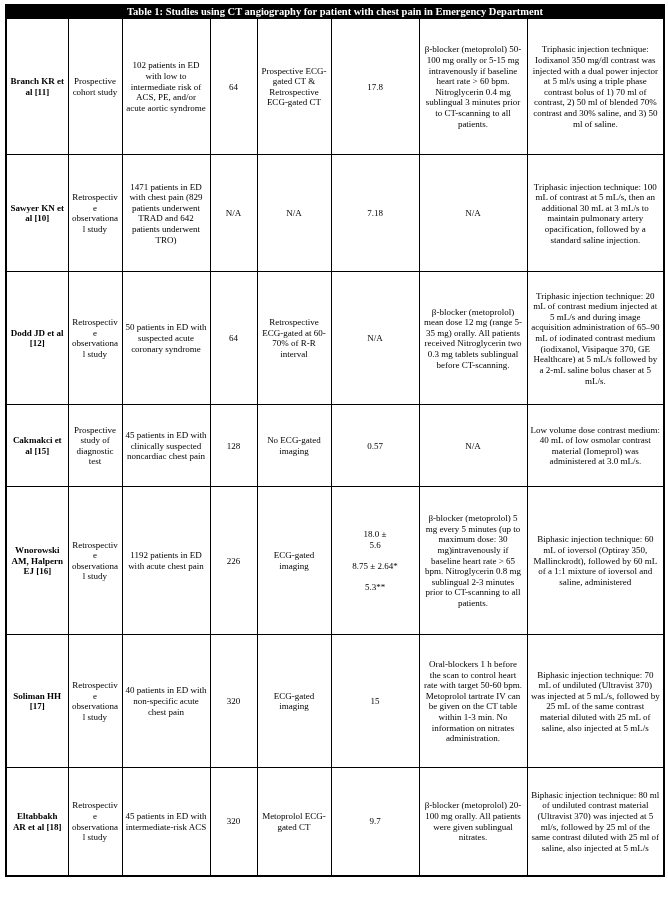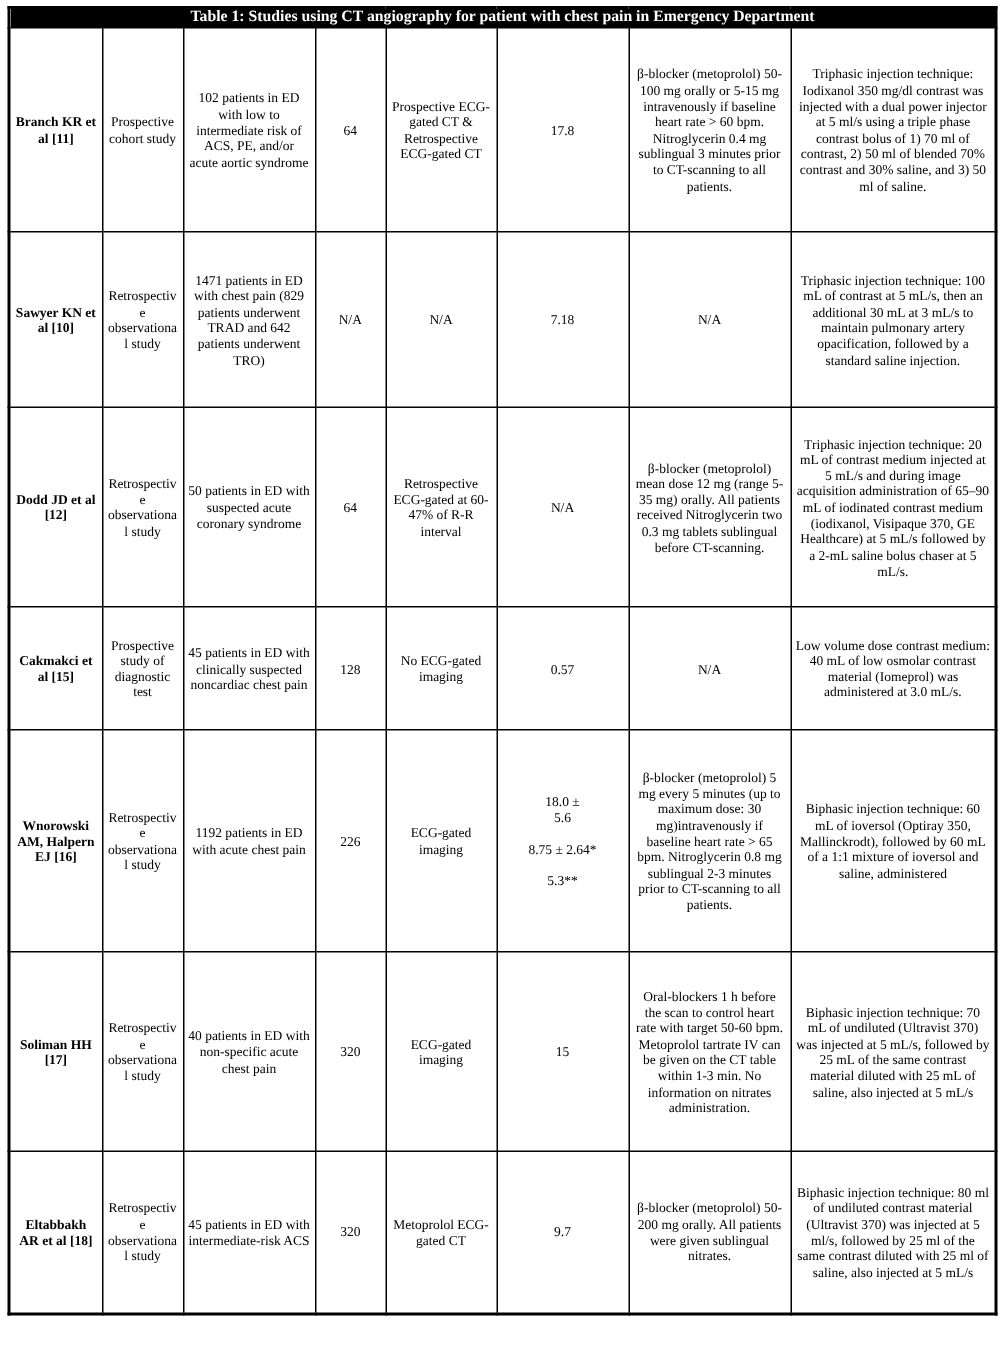--- a/index.html
+++ b/index.html
@@ -87,21 +87,21 @@
         <td>N/A</td>
         <td class="rad-cell">7.18</td>
         <td>N/A</td>
         <td>Triphasic injection technique: 100 mL of contrast at 5 mL/s, then an additional 30 mL at 3 mL/s to maintain pulmonary artery opacification, followed by a standard saline injection.</td>
       </tr>
       <tr class="r2">
         <td class="study-cell">Dodd JD et al [12]</td>
         <td>Retrospective observational study</td>
         <td>50 patients in ED with suspected acute coronary syndrome</td>
         <td>64</td>
-        <td>Retrospective ECG-gated at 60-47% of R-R interval</td>
+        <td>Retrospective ECG-gated at 60-70% of R-R interval</td>
         <td class="rad-cell">N/A</td>
         <td>β-blocker (metoprolol) mean dose 12 mg (range 5-35 mg) orally. All patients received Nitroglycerin two 0.3 mg tablets sublingual before CT-scanning.</td>
         <td>Triphasic injection technique: 20 mL of contrast medium injected at 5 mL/s and during image acquisition administration of 65–90 mL of iodinated contrast medium (iodixanol, Visipaque 370, GE Healthcare) at 5 mL/s followed by a 2-mL saline bolus chaser at 5 mL/s.</td>
       </tr>
       <tr class="r3">
         <td class="study-cell">Cakmakci et al [15]</td>
         <td>Prospective study of diagnostic test</td>
         <td>45 patients in ED with clinically suspected noncardiac chest pain</td>
         <td>128</td>
         <td>No ECG-gated imaging</td>
@@ -134,18 +134,18 @@
         <td>Oral-blockers 1 h before the scan to control heart rate with target 50-60 bpm. Metoprolol tartrate IV can be given on the CT table within 1-3 min. No information on nitrates administration.</td>
         <td>Biphasic injection technique: 70 mL of undiluted (Ultravist 370) was injected at 5 mL/s, followed by 25 mL of the same contrast material diluted with 25 mL of saline, also injected at 5 mL/s</td>
       </tr>
       <tr class="r6">
         <td class="study-cell">Eltabbakh AR et al [18]</td>
         <td>Retrospective observational study</td>
         <td>45 patients in ED with intermediate-risk ACS</td>
         <td>320</td>
         <td>Metoprolol ECG-gated CT</td>
         <td class="rad-cell">9.7</td>
-        <td>β-blocker (metoprolol) 50-200 mg orally. All patients were given sublingual nitrates.</td>
+        <td>β-blocker (metoprolol) 20-100 mg orally. All patients were given sublingual nitrates.</td>
         <td>Biphasic injection technique: 80 ml of undiluted contrast material (Ultravist 370) was injected at 5 ml/s, followed by 25 ml of the same contrast diluted with 25 ml of saline, also injected at 5 mL/s</td>
       </tr>
     </tbody>
   </table>
 </div>
 
 </body></html>

